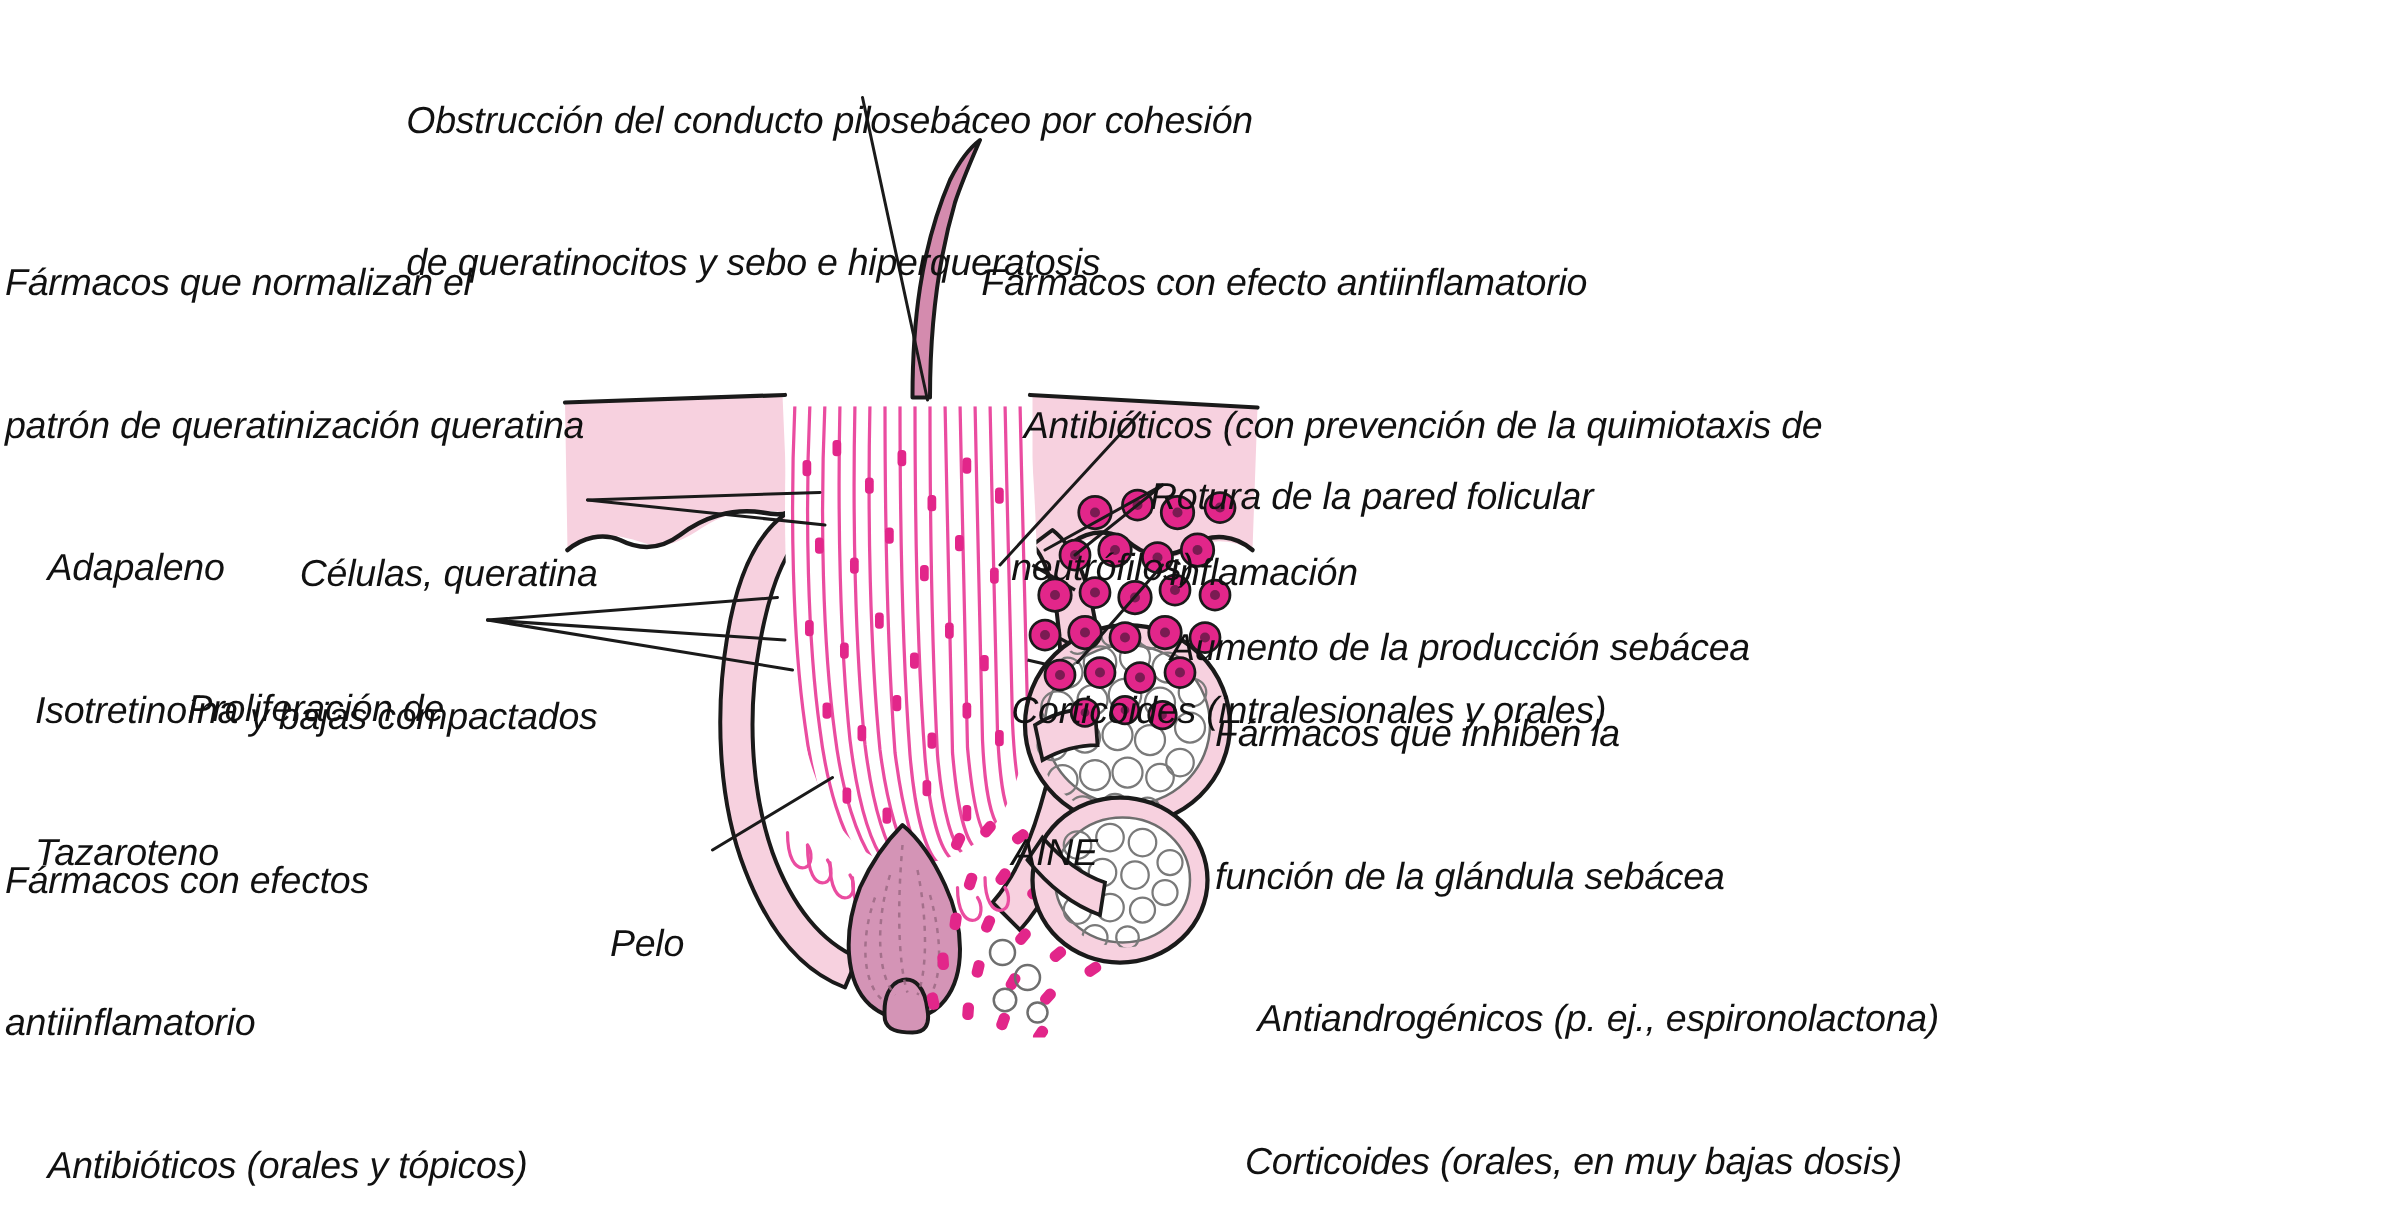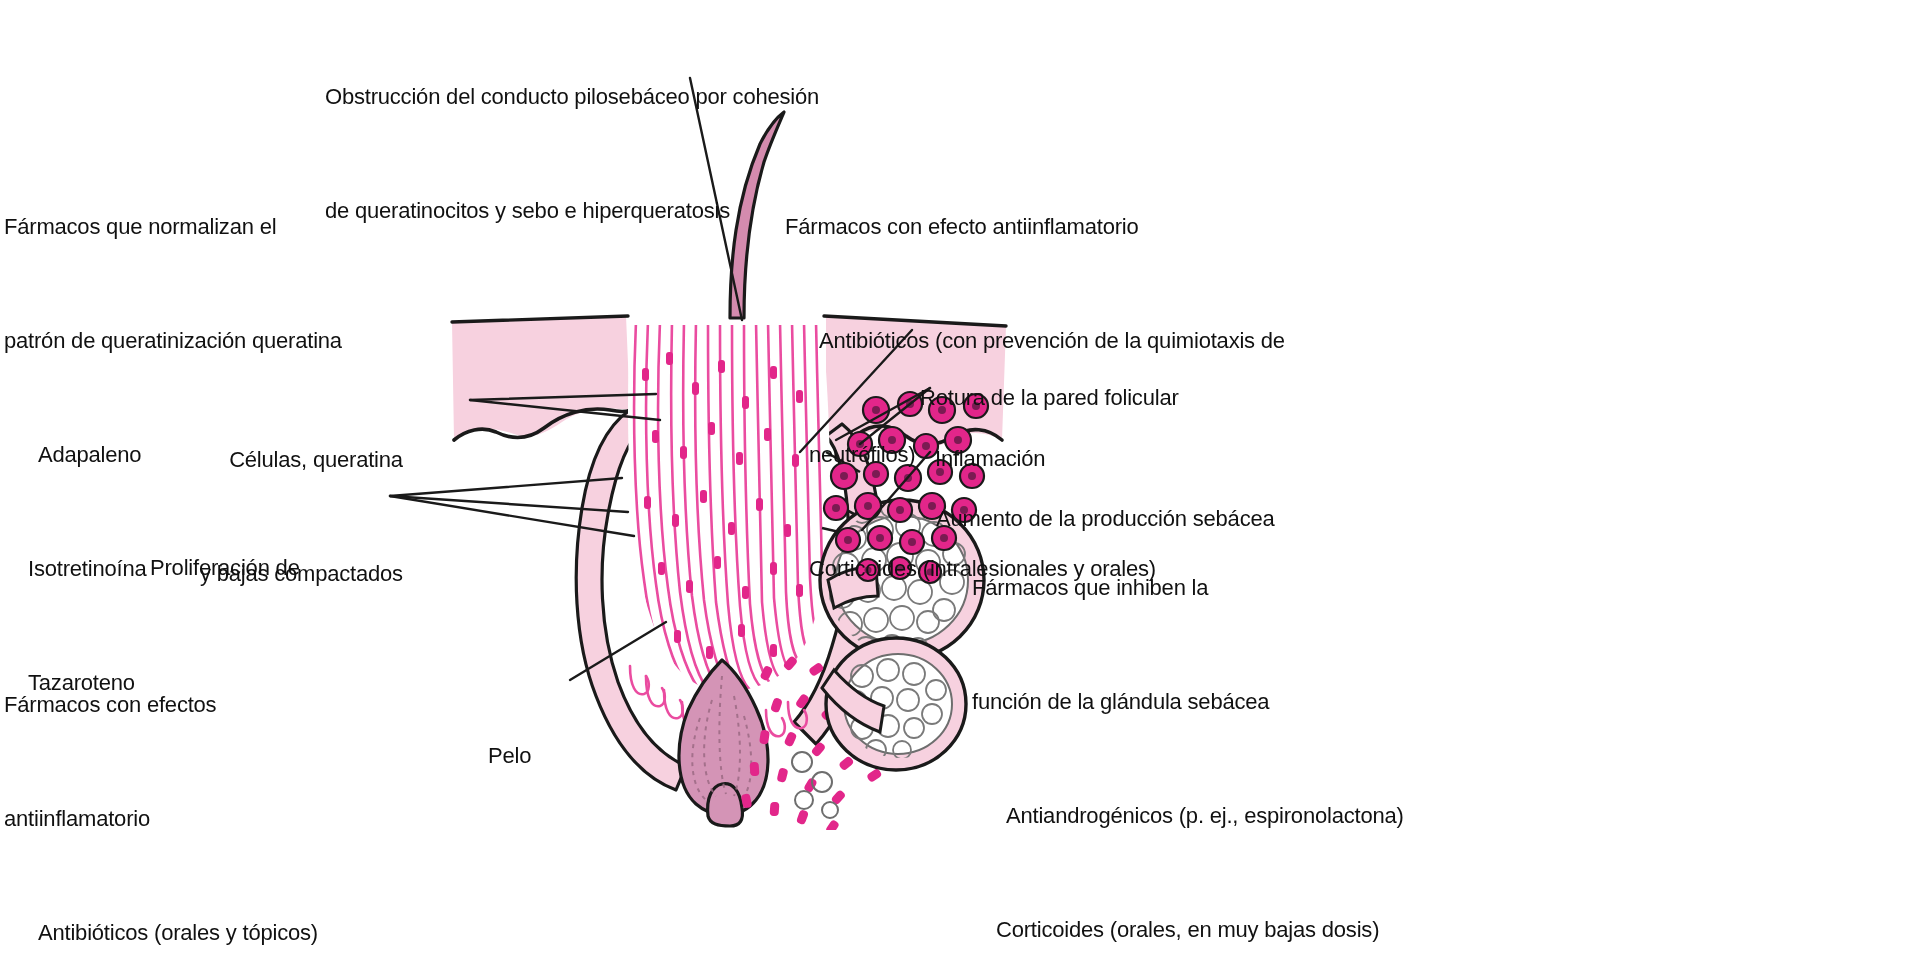--- a/index.html
+++ b/index.html
@@ -15,24 +15,25 @@
     position: relative;
     width: 1920px;
     height: 972px;
     background: #ffffff;
     overflow: hidden;
   }
   .txt {
     position: absolute;
     font-family: "Liberation Sans", sans-serif;
     color: #111111;
-    font-size: 22px;
+    font-size: 30px;
     line-height: 38px;
     white-space: pre;
     letter-spacing: -0.2px;
+    font-style: italic;
   }
   .block-line { display: block; }
   .indent1 { padding-left: 34px; }
   .indent2 { padding-left: 24px; }
 
   svg.overlay {
     position: absolute;
     left: 0;
     top: 0;
     width: 1920px;
@@ -377,20 +378,21 @@
     <span class="block-line indent1">Adapaleno</span>
     <span class="block-line indent2">Isotretinoína</span>
     <span class="block-line indent2">Tazaroteno</span>
   </div>
 
   <div class="txt" style="left:785px; top:132px;">
     <span class="block-line">Fármacos con efecto antiinflamatorio</span>
     <span class="block-line indent1">Antibióticos (con prevención de la quimiotaxis de</span>
     <span class="block-line indent2">neutrófilos)</span>
     <span class="block-line indent2">Corticoides (intralesionales y orales)</span>
+    <span class="block-line indent2">AINE</span>
   </div>
 
   <div class="txt" style="left:920px; top:303px;text-align:right;">
     <span class="block-line">Rotura de la pared folicular</span>
   </div>
 
   <div class="txt" style="left:935px; top:364px;">
     <span class="block-line">Inflamación</span>
   </div>
 

